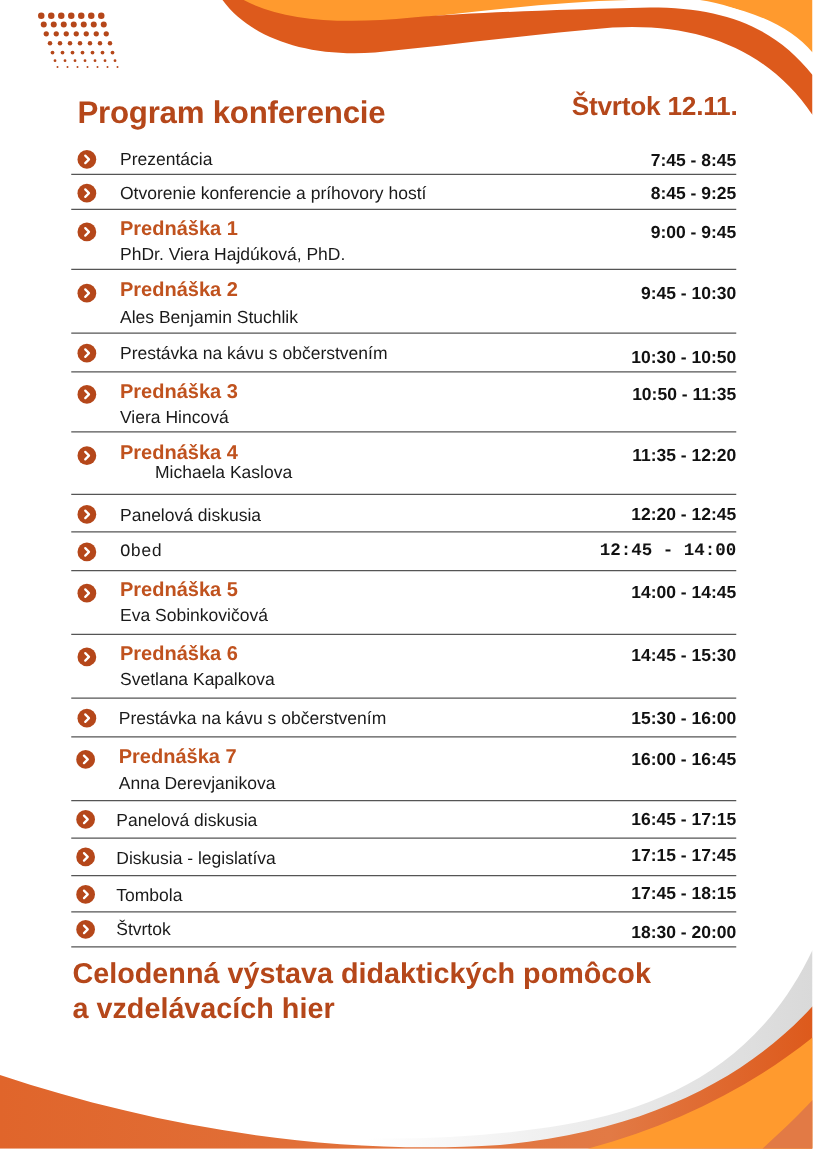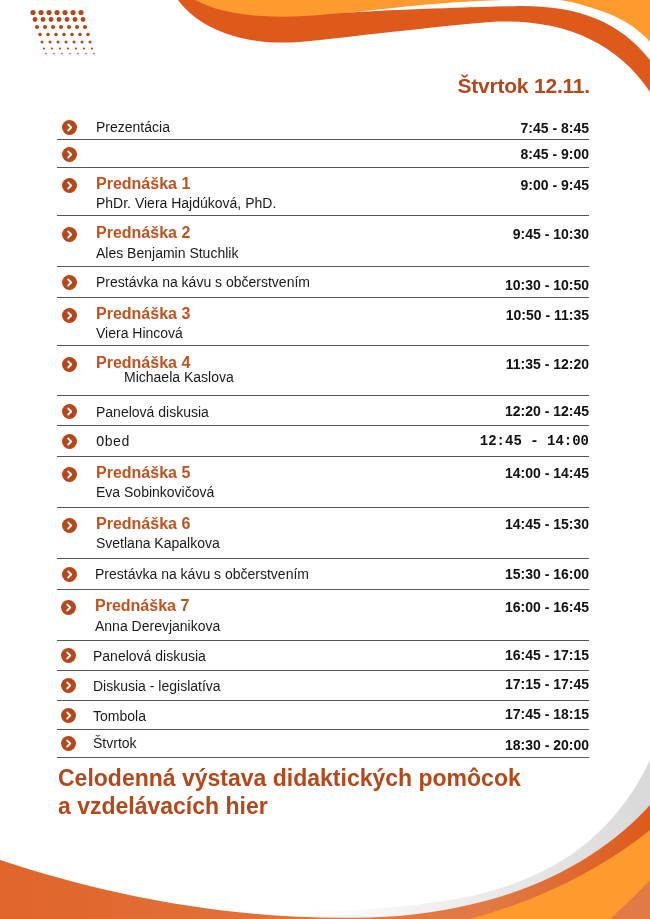--- a/index.html
+++ b/index.html
@@ -133,41 +133,43 @@
       <circle cx="54" cy="53.5" r="0.8"></circle>
       <circle cx="62" cy="53.5" r="0.8"></circle>
       <circle cx="70" cy="53.5" r="0.8"></circle>
       <circle cx="78" cy="53.5" r="0.8"></circle>
       <circle cx="86" cy="53.5" r="0.8"></circle>
       <circle cx="94" cy="53.5" r="0.8"></circle>
   </g>
 </svg>
 
 <div class="content">
+  <div class="page-title">Program konferencie</div>
   <div class="date-title">Štvrtok 12.11.</div>
 
   <div class="schedule">
 
     <div class="row" style="height:26px;">
       <span class="bullet" style="top:6px;">
           <svg width="15" height="15" viewBox="0 0 15 15">
             <path d="M6.2 4.5 L9.2 7.5 L6.2 10.5" stroke="#fff" stroke-width="1.8" fill="none" stroke-linecap="round" stroke-linejoin="round"></path>
           </svg>
         </span>
       <span class="label" style="top:5px;">Prezentácia</span>
       <span class="time" style="top:6px;">7:45 - 8:45</span>
     </div>
 
     <div class="row" style="height:28px;">
       <span class="bullet" style="top:7px;">
           <svg width="15" height="15" viewBox="0 0 15 15">
             <path d="M6.2 4.5 L9.2 7.5 L6.2 10.5" stroke="#fff" stroke-width="1.8" fill="none" stroke-linecap="round" stroke-linejoin="round"></path>
           </svg>
         </span>
-      <span class="time" style="top:6px;">8:45 - 9:00</span>
+      <span class="label" style="top:6px;">Otvorenie konferencie a príhovory hostí</span>
+      <span class="time" style="top:6px;">8:45 - 9:25</span>
     </div>
 
     <div class="row" style="height:48px;">
       <span class="bullet" style="top:10px;">
           <svg width="15" height="15" viewBox="0 0 15 15">
             <path d="M6.2 4.5 L9.2 7.5 L6.2 10.5" stroke="#fff" stroke-width="1.8" fill="none" stroke-linecap="round" stroke-linejoin="round"></path>
           </svg>
         </span>
       <span class="lecture-title" style="top:7px;">Prednáška 1</span>
       <span class="speaker" style="top:27px;">PhDr. Viera Hajdúková, PhD.</span>

